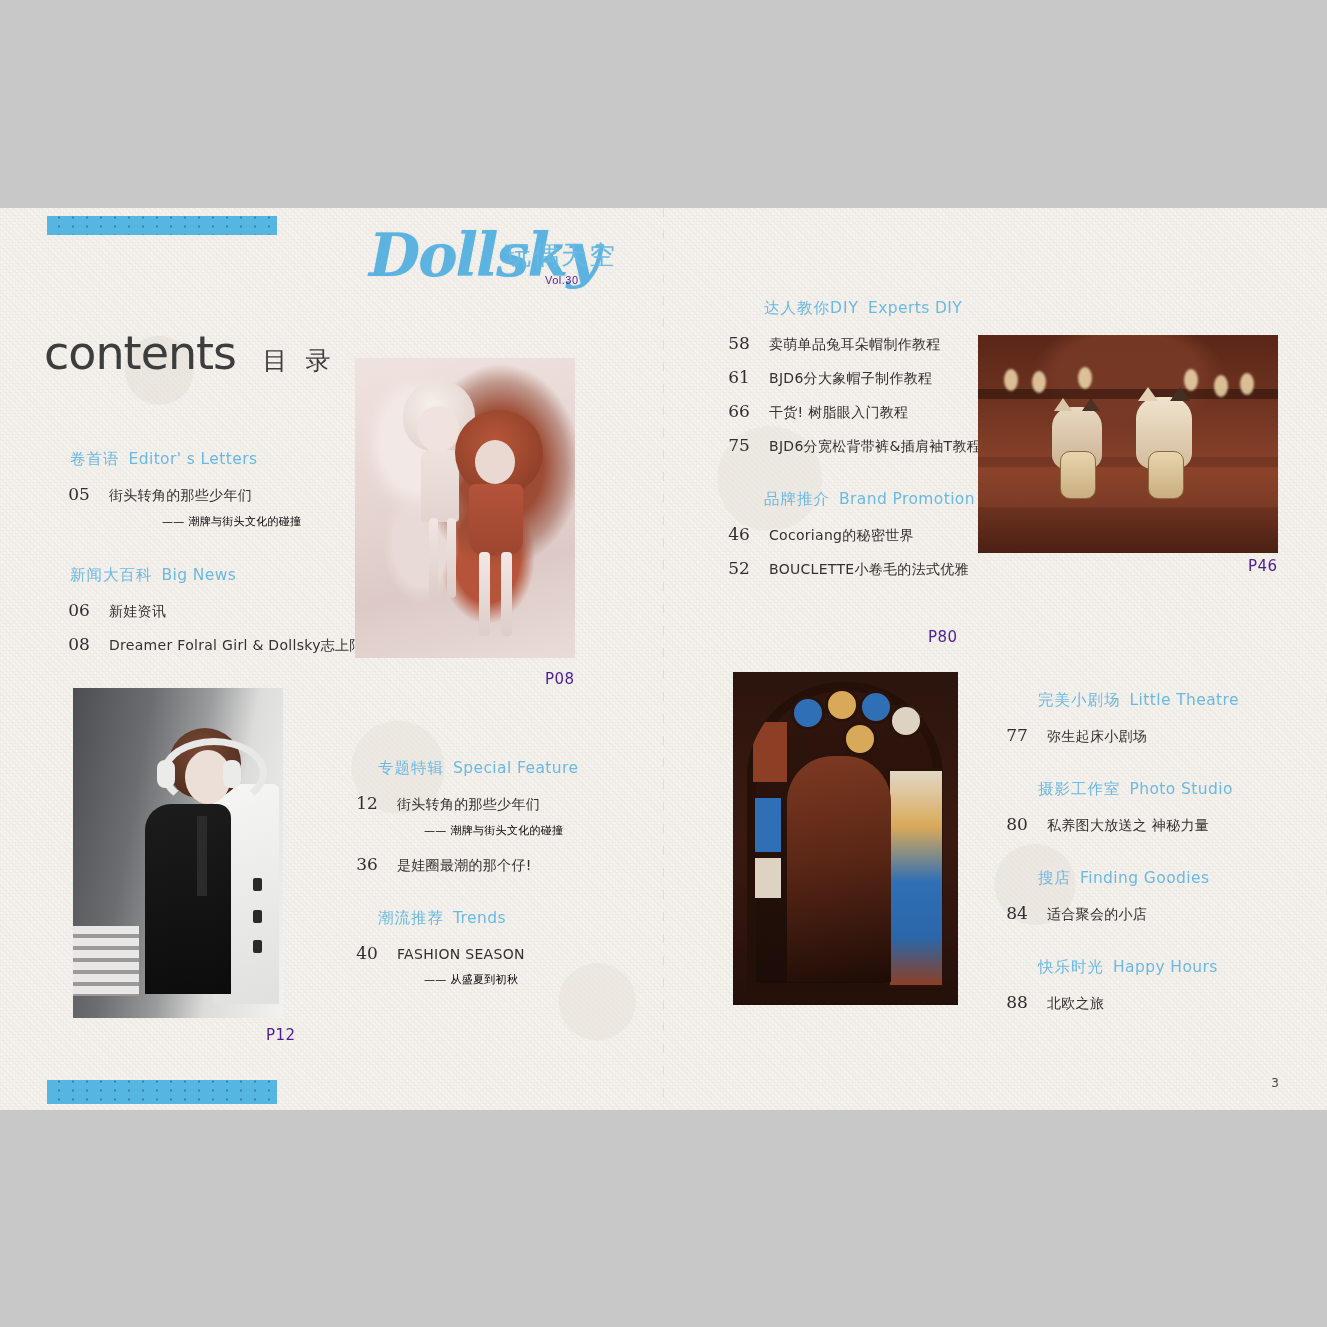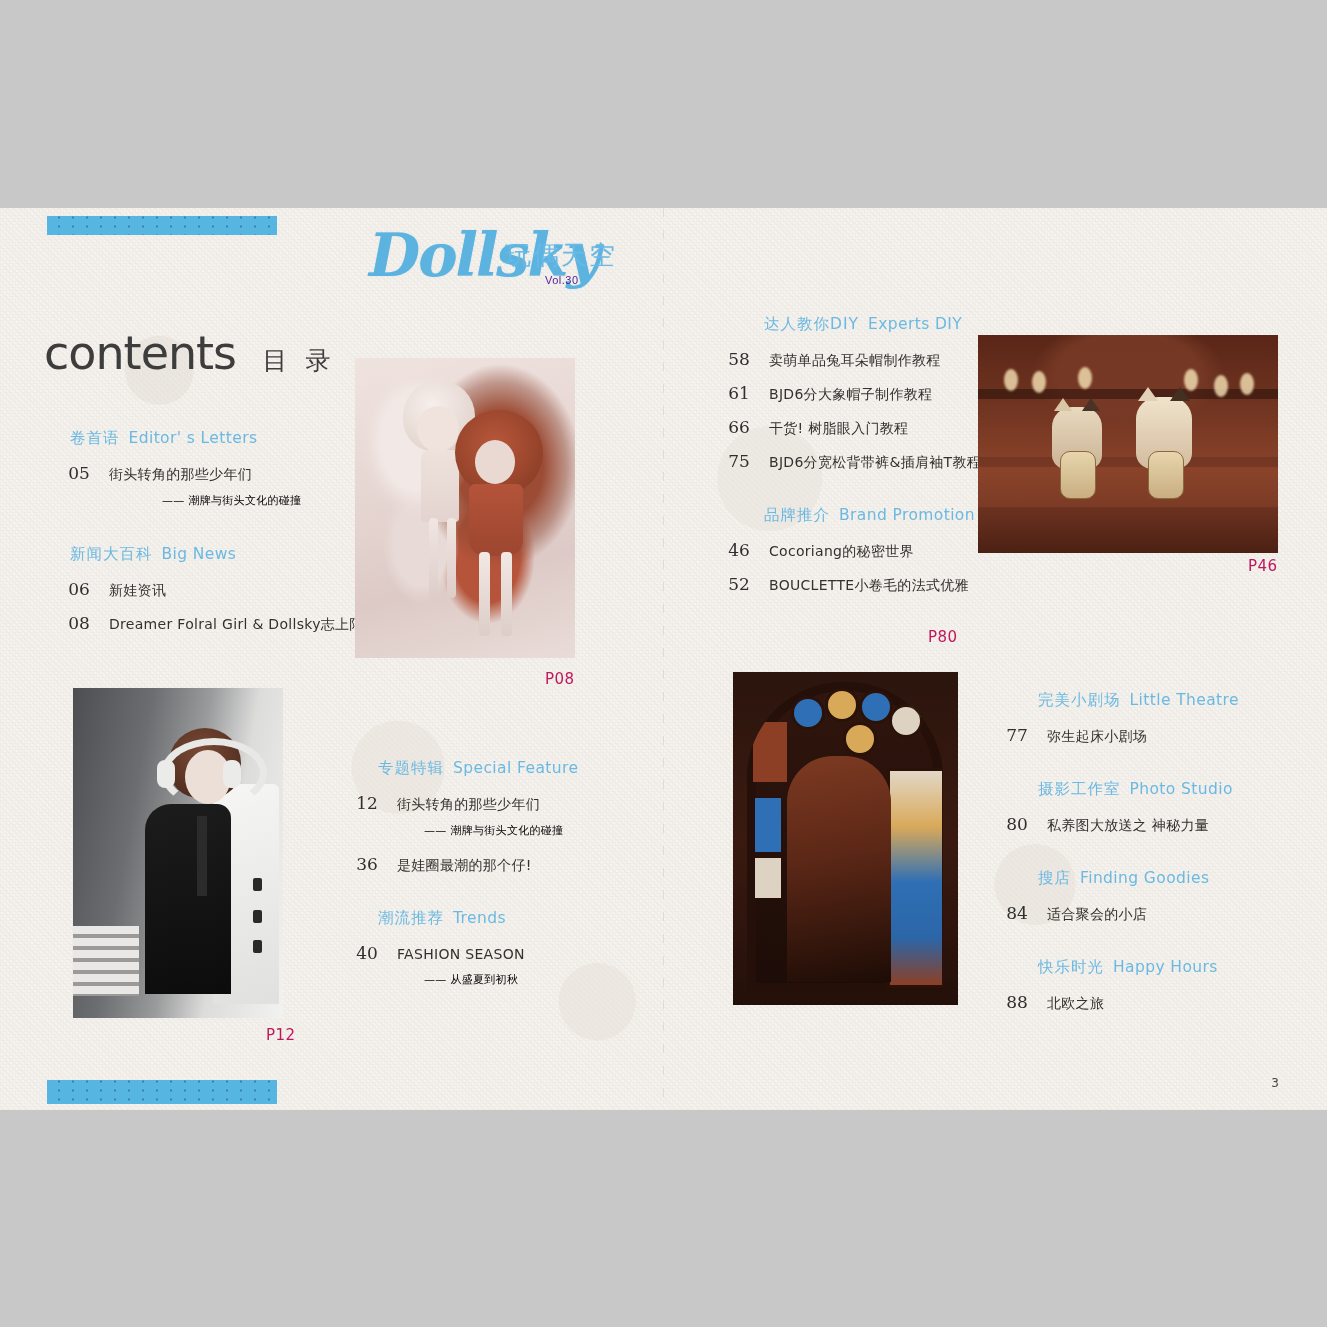--- a/index.html
+++ b/index.html
@@ -115,21 +115,21 @@
     font-size:11px;color:#000000;
     font-family:"DejaVu Sans",sans-serif;
     margin:-4px 0 16px 0;white-space:nowrap;letter-spacing:.3px;
   }
   .gap{height:20px;}
 
   
   .photo{position:absolute;z-index:6;overflow:hidden;}
   .cap{
     position:absolute;z-index:6;
-    font-size:15px;color:#be185d;letter-spacing:.5px;
+    font-size:15px;color:#4c1d95;letter-spacing:.5px;
     font-family:"DejaVu Sans",sans-serif;
   }
 
   
   #photo-dolls{left:355px;top:150px;width:220px;height:300px;
     background:
       radial-gradient(ellipse 70px 95px at 28% 28%, #f2e9e6 0 50%, rgba(240,228,224,.2) 70%, transparent 80%),
       radial-gradient(ellipse 95px 120px at 66% 36%, #9c4b34 0 45%, rgba(140,70,50,.45) 70%, transparent 85%),
       radial-gradient(ellipse 45px 70px at 30% 62%, #e8dad6 0 60%, transparent 85%),
       radial-gradient(ellipse 60px 85px at 60% 66%, #b5543a 0 55%, transparent 80%),
@@ -220,21 +220,21 @@
     <div id="logo-word">Dollsky</div>
     <div id="logo-cn">玩偶天空</div>
     <div id="logo-vol">Vol.30</div>
   </div>
 
   <div id="contents-title" class="layer">
     <span id="contents-en">contents</span>
     <span id="contents-cn">目 录</span>
   </div>
 
-  <div class="toc" id="col-left" style="left:62px;top:220px;width:290px;">
+  <div class="toc" id="col-left" style="left:62px;top:241px;width:290px;">
 
     <div class="sec-head" style="padding-left:8px;">
       <span class="cn">卷首语</span><span class="en">Editor' s Letters</span>
     </div>
     <div class="entry">
       <span class="num">05</span>
       <span class="txt">街头转角的那些少年们</span>
     </div>
     <div class="subentry" style="padding-left:100px;">—— 潮牌与街头文化的碰撞</div>
 
@@ -273,21 +273,21 @@
     <div class="sec-head" style="padding-left:28px;">
       <span class="cn">潮流推荐</span><span class="en">Trends</span>
     </div>
     <div class="entry">
       <span class="num">40</span>
       <span class="txt">FASHION SEASON</span>
     </div>
     <div class="subentry" style="padding-left:74px;">—— 从盛夏到初秋</div>
   </div>
 
-  <div class="toc" id="col-right-top" style="left:722px;top:106px;width:260px;">
+  <div class="toc" id="col-right-top" style="left:722px;top:90px;width:260px;">
 
     <div class="sec-head" style="padding-left:42px;">
       <span class="cn">达人教你DIY</span><span class="en">Experts DIY</span>
     </div>
     <div class="entry">
       <span class="num">58</span>
       <span class="txt">卖萌单品兔耳朵帽制作教程</span>
     </div>
     <div class="entry">
       <span class="num">61</span>

